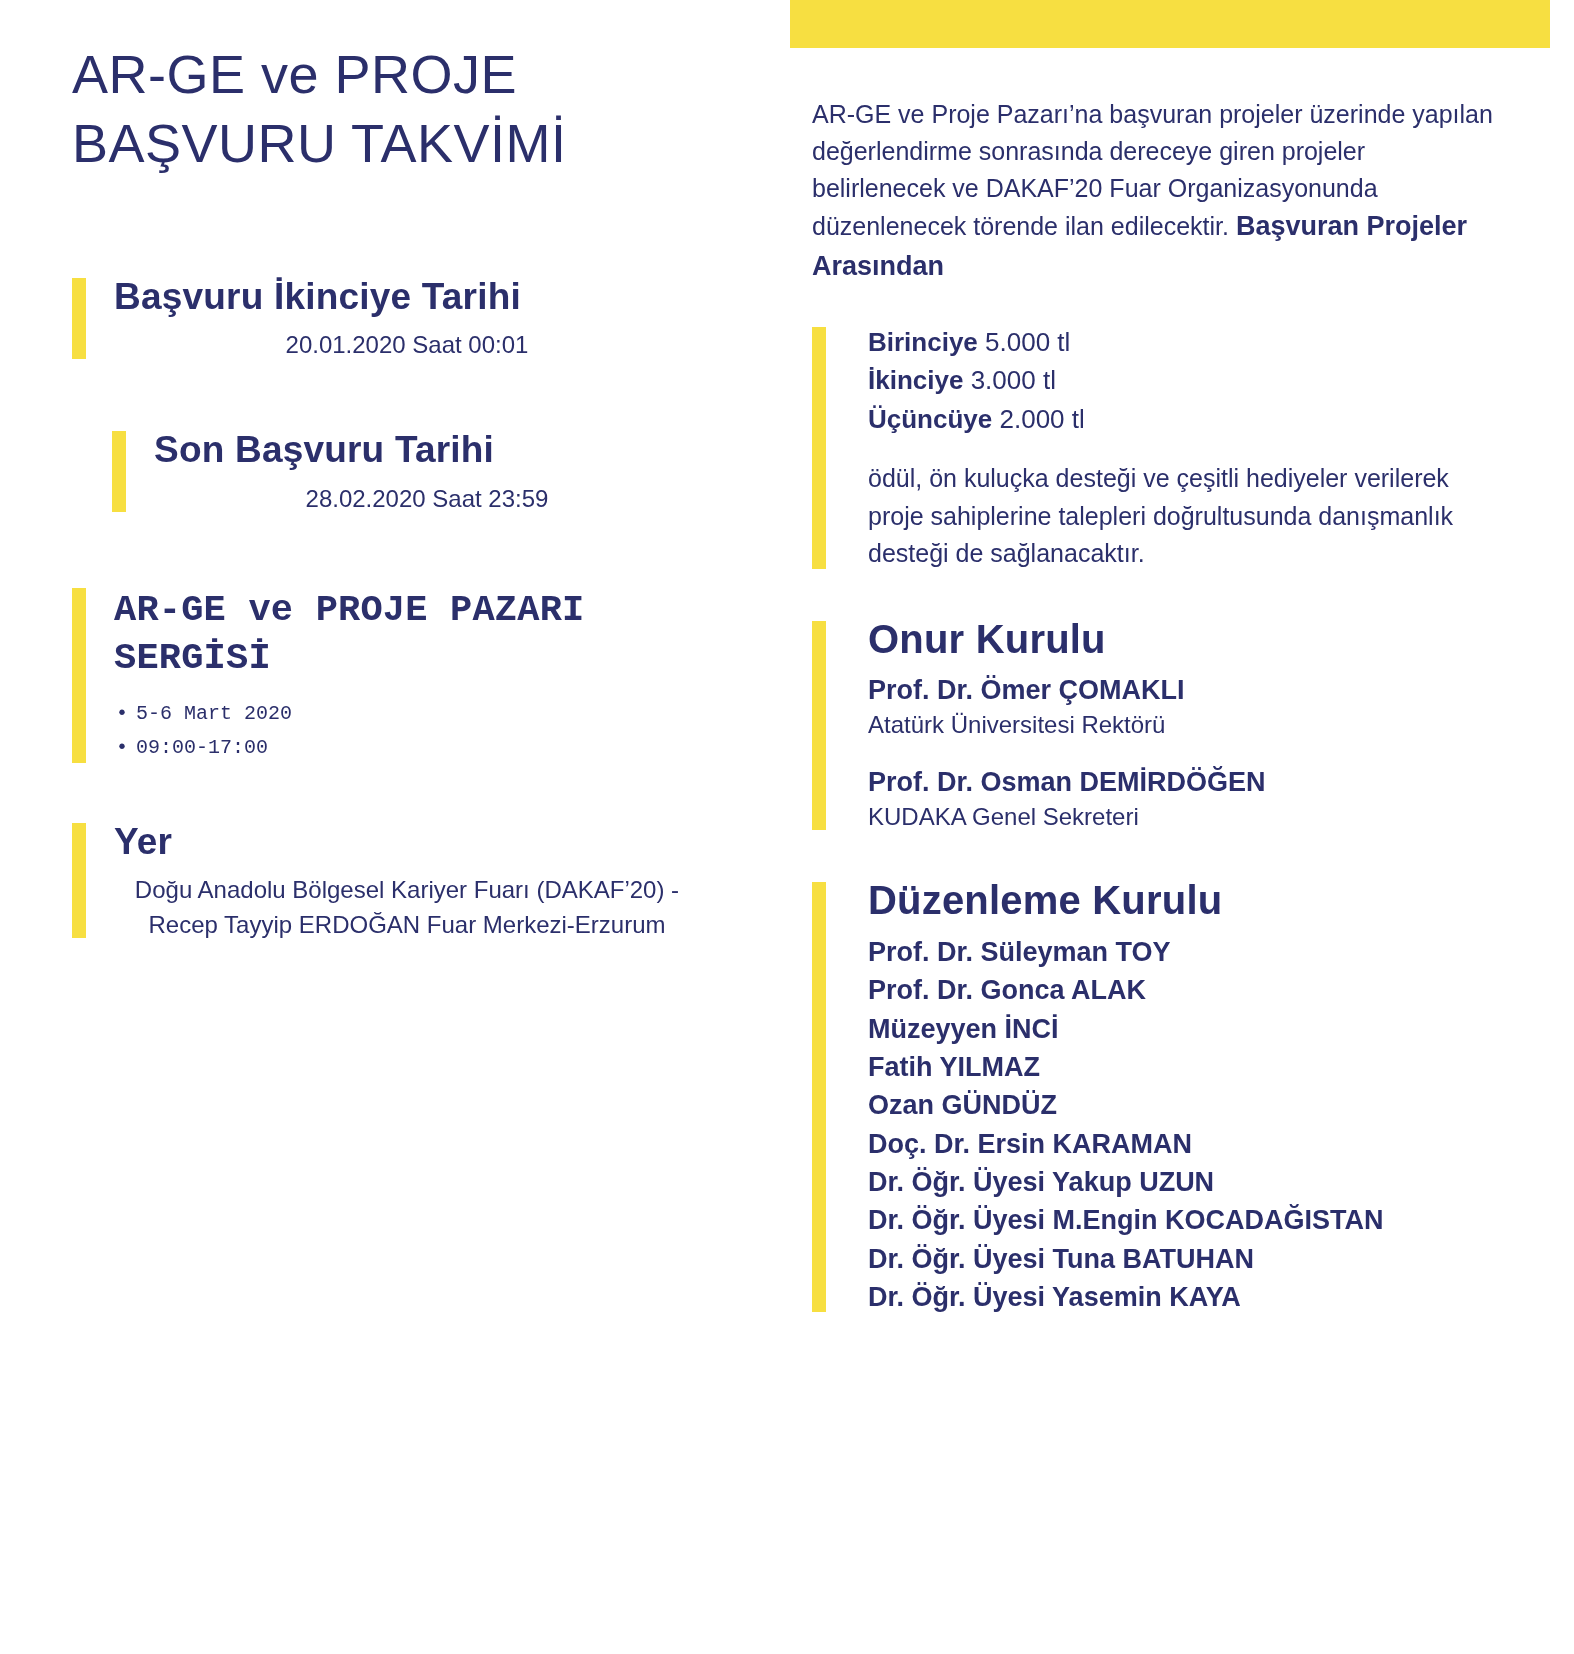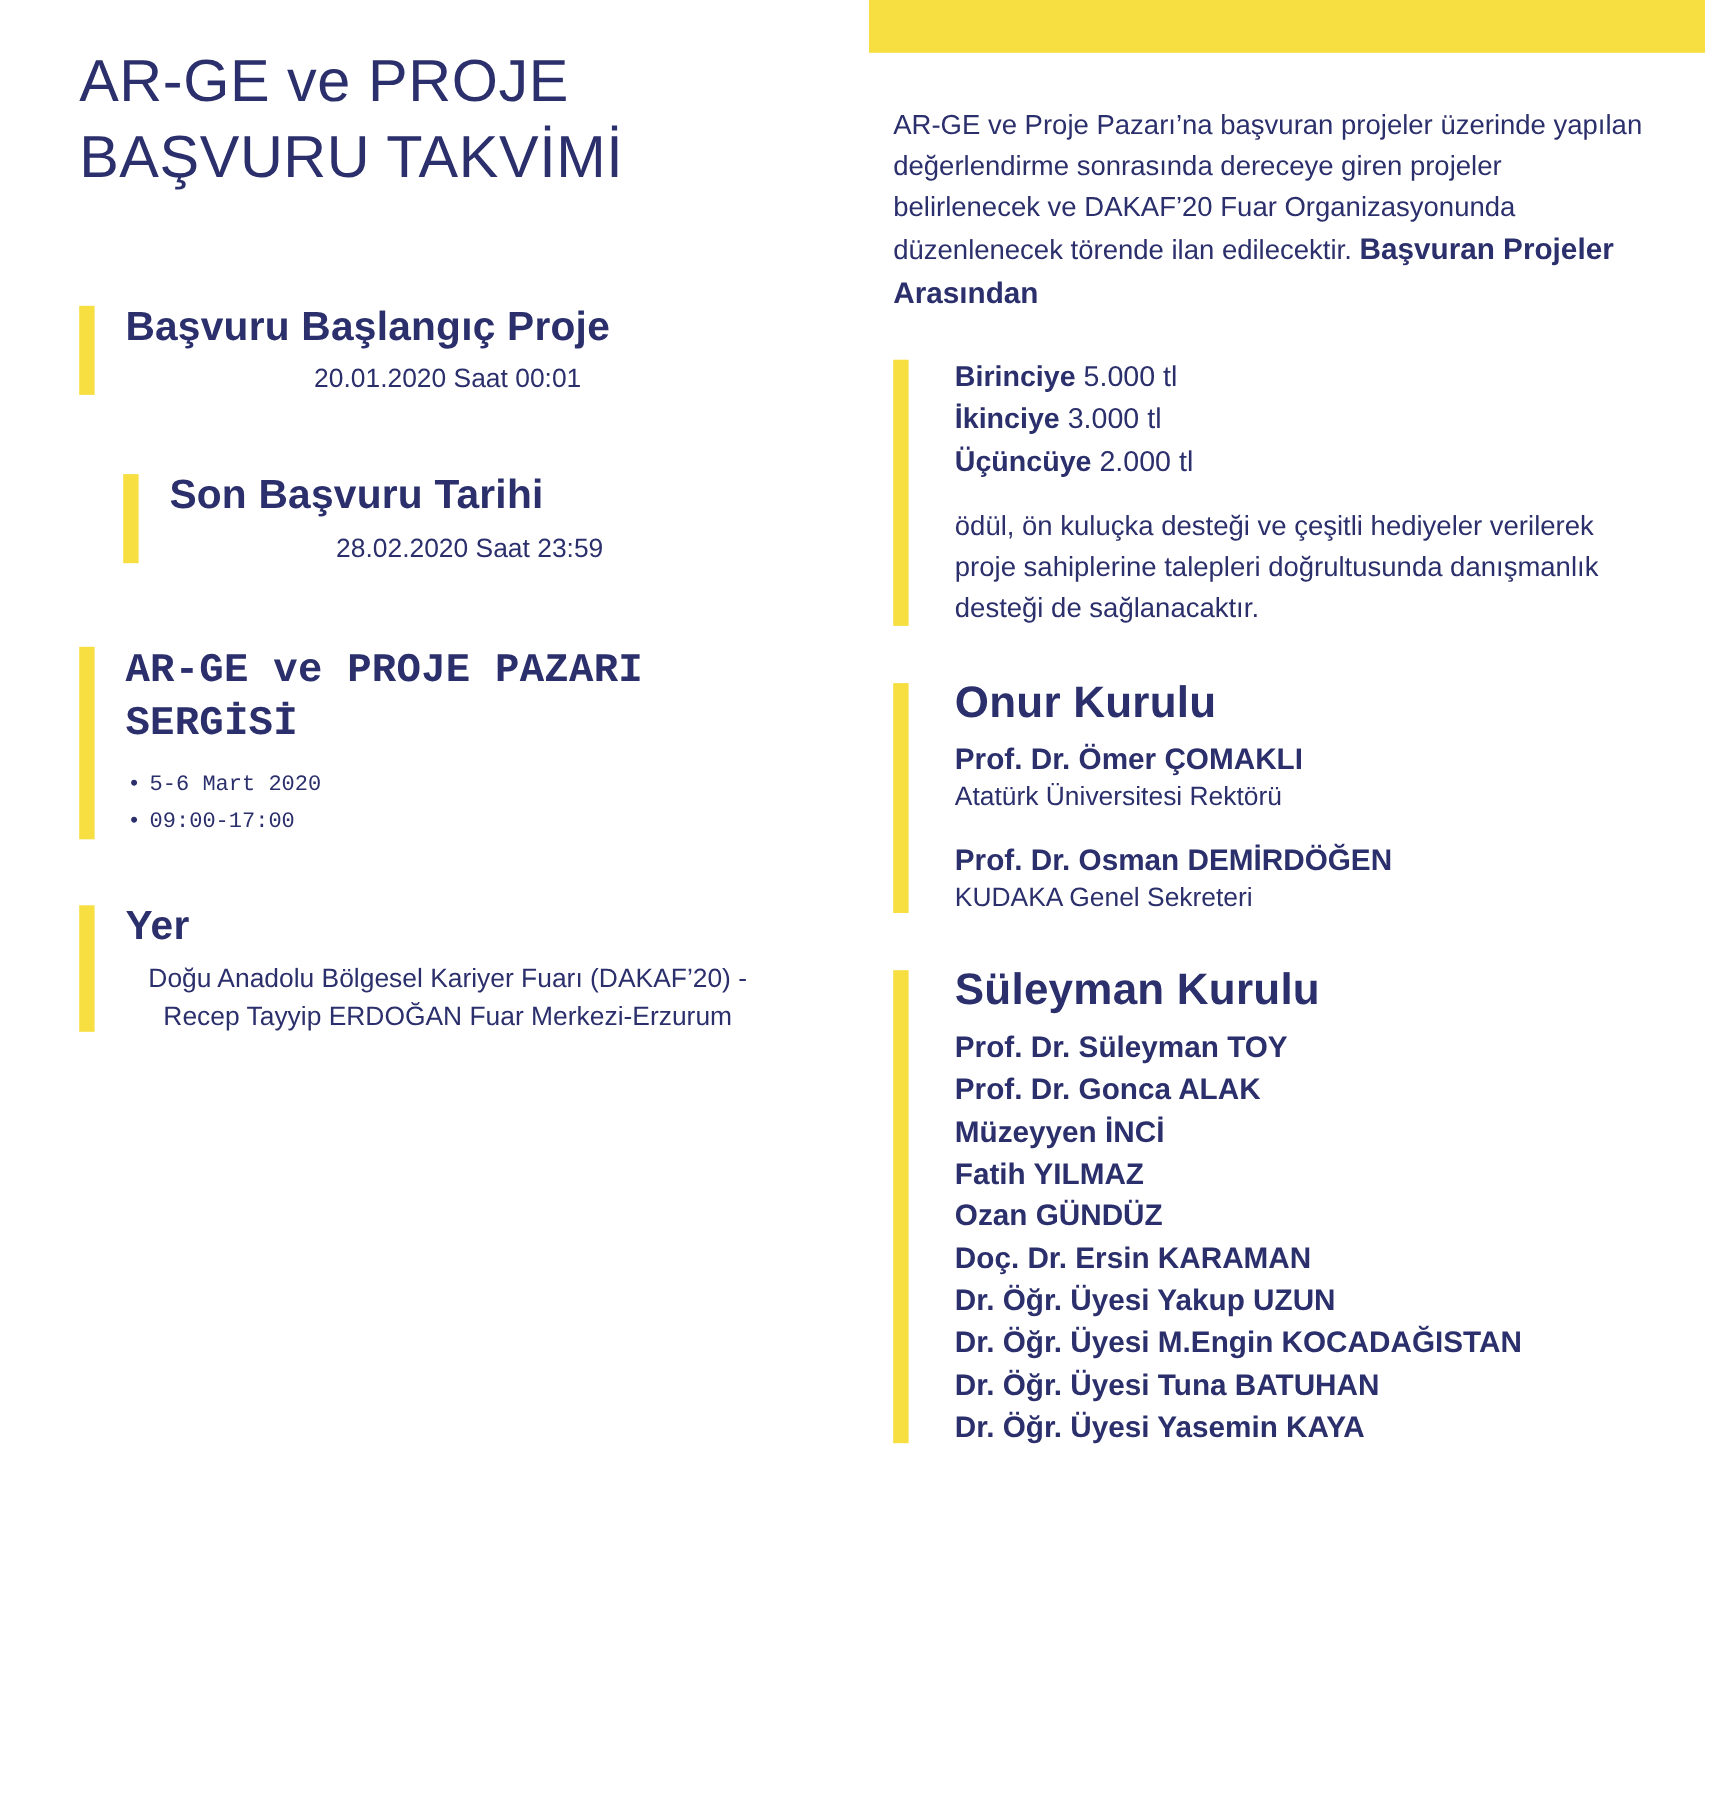--- a/index.html
+++ b/index.html
@@ -176,21 +176,21 @@
 <div class="page">
 
   <div class="col-left">
 
     <h1 class="main-title">
       <span>AR-GE ve PROJE</span>
       <span>BAŞVURU TAKVİMİ</span>
     </h1>
 
     <div class="block" id="block-basvuru-baslangic">
-      <div class="block-head">Başvuru Başlangıç Proje</div>
+      <div class="block-head">Başvuru İkinciye Tarihi</div>
       <div class="block-sub">20.01.2020 Saat 00:01</div>
     </div>
 
     <div class="block" id="block-son-basvuru">
       <div class="block-head">Son Başvuru Tarihi</div>
       <div class="block-sub">28.02.2020 Saat 23:59</div>
     </div>
 
     <div class="block tall" id="block-sergi">
       <div class="block-head">AR-GE ve PROJE PAZARI SERGİSİ</div>
@@ -232,21 +232,21 @@
 
     <div class="rblock">
       <div class="rhead">Onur Kurulu</div>
       <div class="person-name">Prof. Dr. Ömer ÇOMAKLI</div>
       <div class="person-role">Atatürk Üniversitesi Rektörü</div>
       <div class="person-name">Prof. Dr. Osman DEMİRDÖĞEN</div>
       <div class="person-role">KUDAKA Genel Sekreteri</div>
     </div>
 
     <div class="rblock">
-      <div class="rhead">Süleyman Kurulu</div>
+      <div class="rhead">Düzenleme Kurulu</div>
       <div class="member">Prof. Dr. Süleyman TOY</div>
       <div class="member">Prof. Dr. Gonca ALAK</div>
       <div class="member">Müzeyyen İNCİ</div>
       <div class="member">Fatih YILMAZ</div>
       <div class="member">Ozan GÜNDÜZ</div>
       <div class="member">Doç. Dr. Ersin KARAMAN</div>
       <div class="member">Dr. Öğr. Üyesi Yakup UZUN</div>
       <div class="member">Dr. Öğr. Üyesi M.Engin KOCADAĞISTAN</div>
       <div class="member">Dr. Öğr. Üyesi Tuna BATUHAN</div>
       <div class="member">Dr. Öğr. Üyesi Yasemin KAYA</div>

